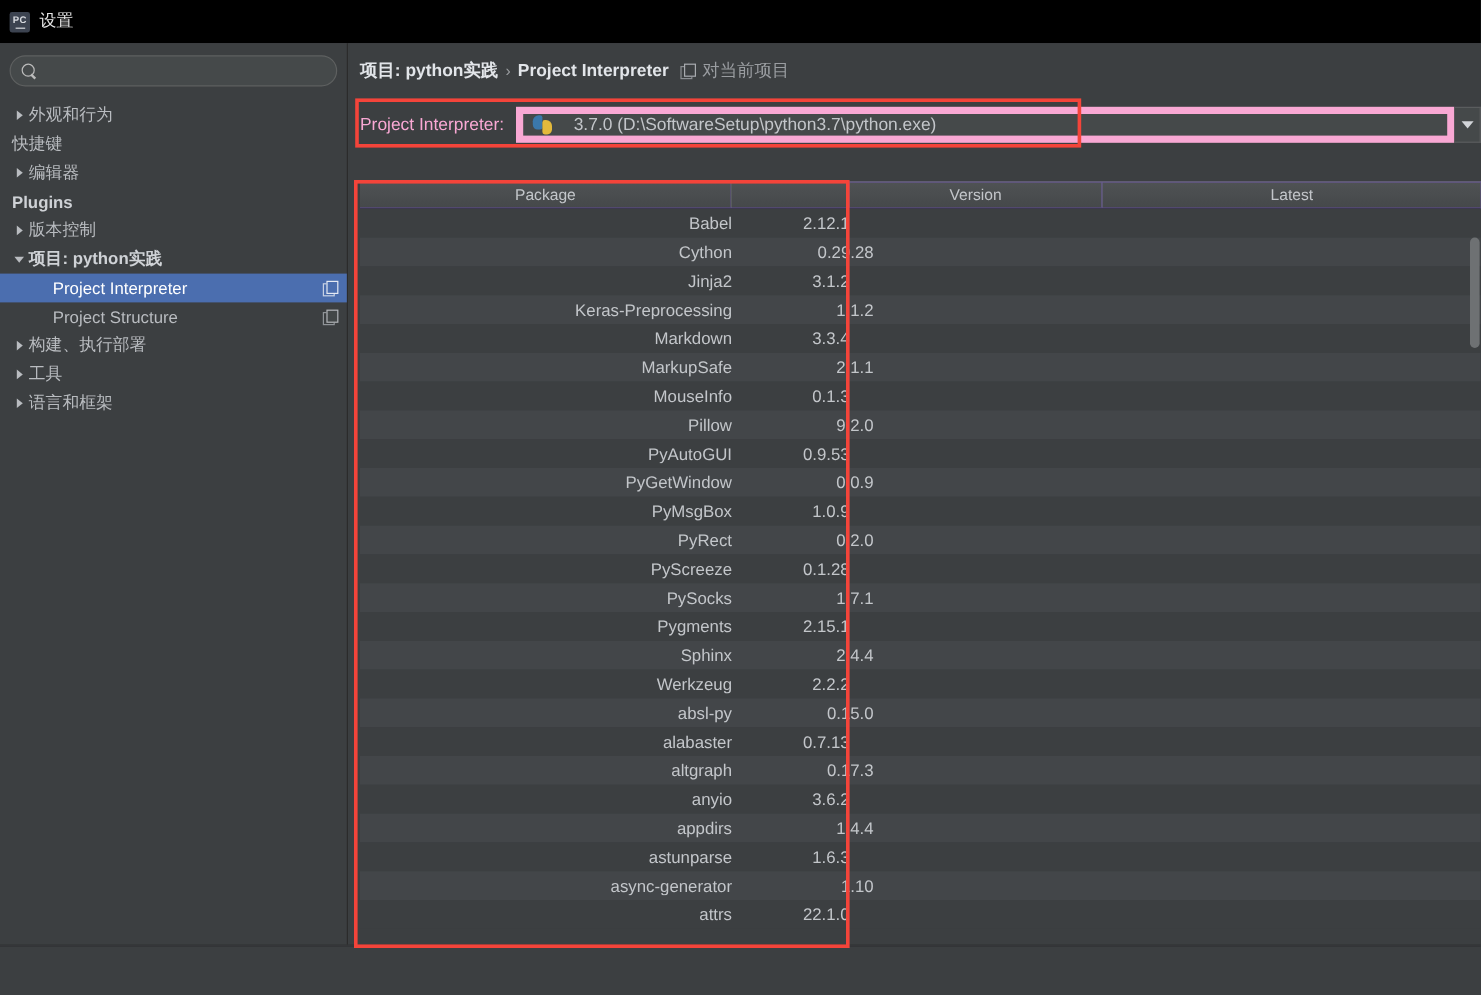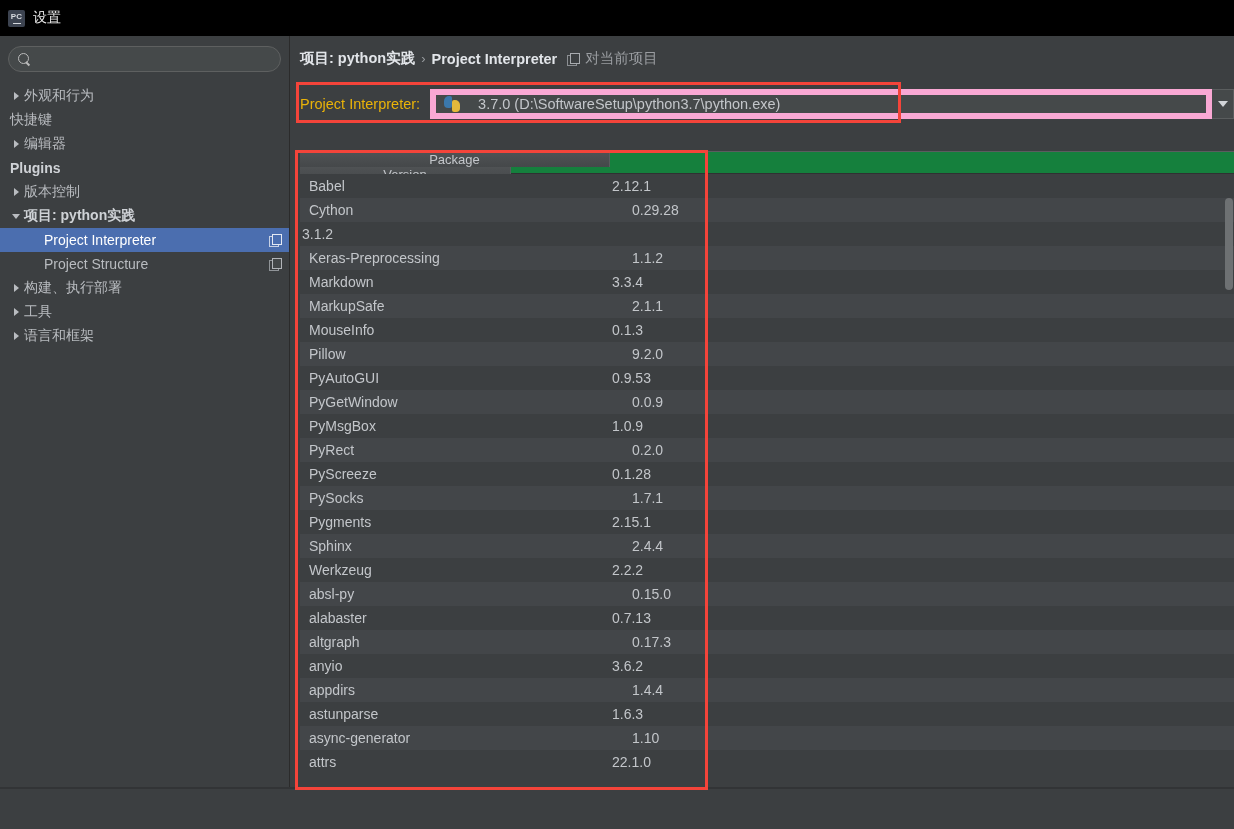--- a/index.html
+++ b/index.html
@@ -107,21 +107,21 @@
     width: 12px; height: 12px; position: relative; display:inline-block; margin-left: 4px;
   }
   .bc-copy::before { content:""; position:absolute; left:0; top:2px; width:8px; height:9px; border:1.2px solid #8b8e92; }
   .bc-copy::after  { content:""; position:absolute; left:3px; top:0; width:8px; height:9px; border:1.2px solid #a8abaf; background:#3c3f41; }
 
   
   .interp-row {
     position: absolute; left: 9px; top: 47px; width: 934px; height: 42px;
     display: flex; align-items: center;
   }
-  .interp-label { color: #eab308; font-size: 14.5px; white-space: nowrap; margin-right: 10px; }
+  .interp-label { color: #f9a8d4; font-size: 14.5px; white-space: nowrap; margin-right: 10px; }
   .interp-combo {
     flex: 1; height: 30px; background: #45494a; border: 6px solid #f9a8d4;
     display: flex; align-items: center; padding: 0 8px; gap: 18px; overflow: hidden;
   }
   .py-icon { width: 16px; height: 16px; position: relative; flex: 0 0 16px; }
   .py-icon .pb {
     position: absolute; width: 8px; height: 12px;
   }
   .py-icon .blue  { left: 0; top: 0;  background: #3b78ab; border-radius: 5px 2px 2px 4px; }
   .py-icon .yellow{ right: 0; bottom: 0; background: #e3b93b; border-radius: 2px 5px 4px 2px; }
@@ -131,36 +131,36 @@
     display: flex; align-items: center; justify-content: center;
   }
   .combo-arrow { width:0; height:0; border-top:6px solid #d2d5d9; border-left:5px solid transparent; border-right:5px solid transparent; }
 
   
   .pkg-table {
     position: absolute; left: 9px; top: 115px; width: 934px; height: 638px;
     background: #3c3f41;
   }
   .pkg-header {
-    display: flex; height: 23px; background: #15803d;
-    border-top: 1px solid #5a5d5f; border-bottom: 1px solid #2f3132; flex-direction: column;
+    display: flex; height: 23px; background: #8b5cf6;
+    border-top: 1px solid #5a5d5f; border-bottom: 1px solid #2f3132;
   }
   .pkg-header .th {
     display: flex; align-items: center; justify-content: center;
     color: #c3c6ca; font-size: 13px;
     background: linear-gradient(#4f5254, #45484a);
     border-right: 1px solid #595c5e;
     height: 100%;
   }
   .col-pkg   { width: 310px; }
   .col-gap   { width: 98px; }
   .col-ver   { width: 211px; }
   .col-latest{ flex: 1; border-right: none !important; }
 
-  .pkg-body { position: relative; height: 615px; overflow: hidden; }
+  .pkg-body { position: relative; height: 615px; overflow: hidden; text-align: right; }
   .pkg-row { display: flex; height: 24px; align-items: center; }
   .pkg-row.even { background: #3c3f41; }
   .pkg-row.odd  { background: #434649; gap: 20px; }
   .cell-name {
     width: 310px; padding-left: 9px; color: #c3c6ca; font-size: 14px;
     white-space: nowrap; overflow: hidden;
   }
   .cell-ver {
     width: 98px; padding-left: 2px; color: #c3c6ca; font-size: 14px; white-space: nowrap;
   }
@@ -311,20 +311,21 @@
             <div class="cell-blank"></div>
             <div class="cell-latest"></div>
           </div>
           <div class="pkg-row odd">
             <div class="cell-name">Cython</div>
             <div class="cell-ver">0.29.28</div>
             <div class="cell-blank"></div>
             <div class="cell-latest"></div>
           </div>
           <div class="pkg-row even">
+            <div class="cell-name">Jinja2</div>
             <div class="cell-ver">3.1.2</div>
             <div class="cell-blank"></div>
             <div class="cell-latest"></div>
           </div>
           <div class="pkg-row odd">
             <div class="cell-name">Keras-Preprocessing</div>
             <div class="cell-ver">1.1.2</div>
             <div class="cell-blank"></div>
             <div class="cell-latest"></div>
           </div>

